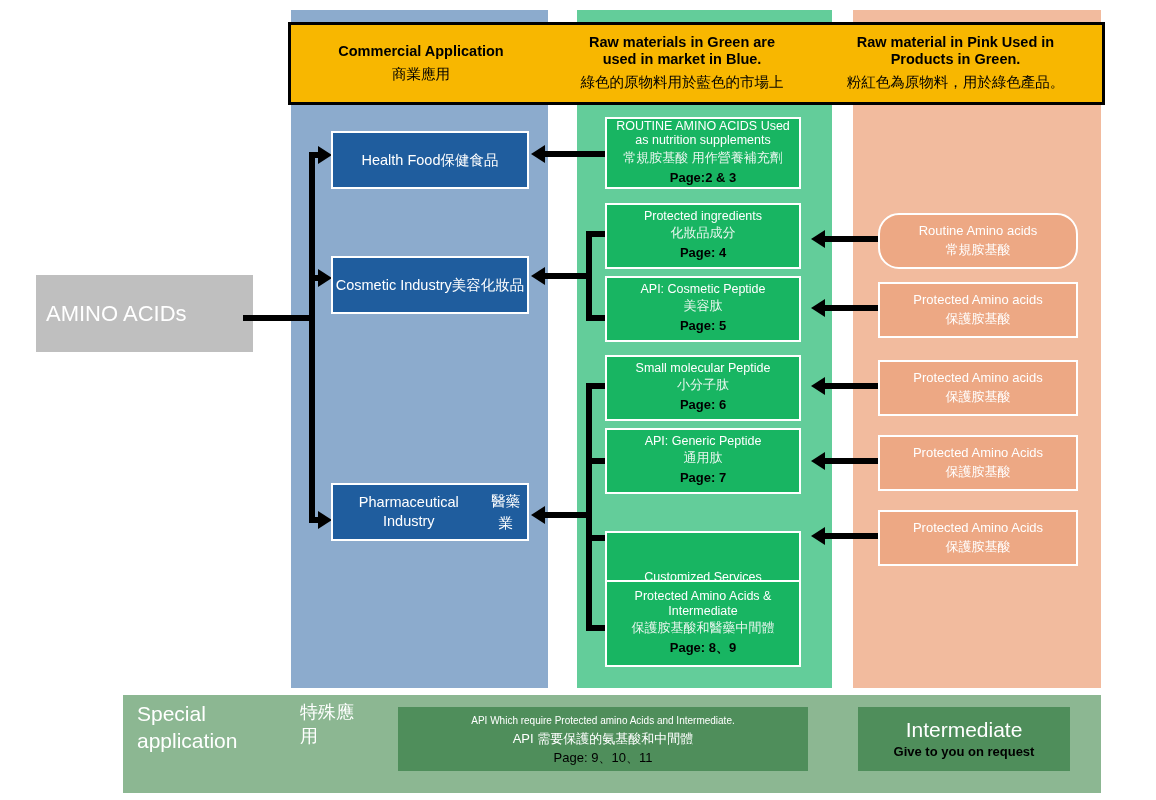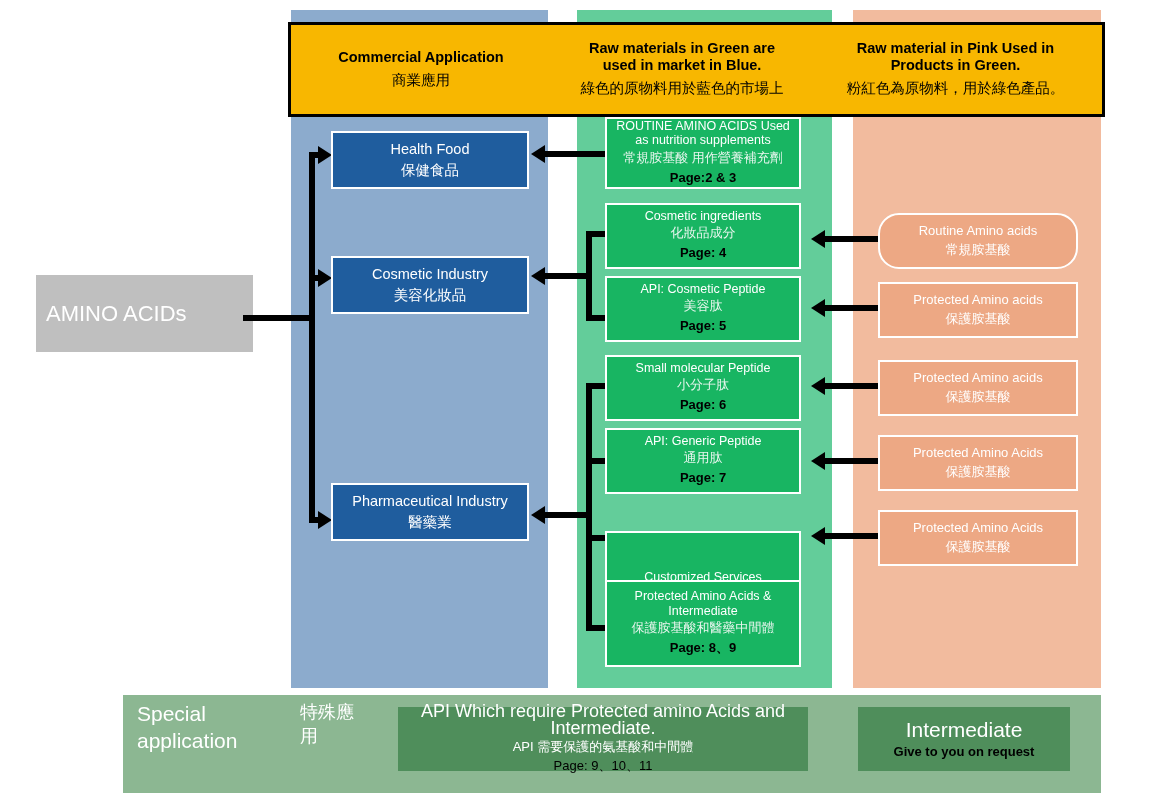--- a/index.html
+++ b/index.html
@@ -10,21 +10,21 @@
   }
 
   
   .band{position:absolute;top:10px;height:678px;}
   #band-blue  {left:291px;width:257px;background:#8cabcd;}
   #band-green {left:577px;width:255px;background:#63cd9a;}
   #band-pink  {left:853px;width:248px;background:#f2bb9e;}
 
   
   #header-banner{
-    position:absolute;left:288px;top:22px;width:817px;height:95px;
+    position:absolute;left:288px;top:22px;width:817px;height:83px;
     background:#f8b700;border:3px solid #000;display:flex;
     box-sizing:border-box;
   }
   .hdr-cell{flex:0 0 auto;display:flex;flex-direction:column;
     align-items:center;justify-content:center;color:#000;text-align:center;}
   #hdr-commercial{width:260px;}
   #hdr-green{width:262px;}
   #hdr-pink{width:285px;}
   .hdr-en{font-weight:bold;font-size:14.5px;line-height:17px;}
   .hdr-zh{font-size:14.5px;line-height:21px;margin-top:4px;}
@@ -35,21 +35,21 @@
     background:#bfbfbf;color:#fff;display:flex;flex-direction:column;
     align-items:flex-start;justify-content:center;padding-left:10px;
   }
   #amino-en{font-size:22px;line-height:27px;}
   #amino-zh{font-size:22px;line-height:30px;}
 
   
   .market-box{
     position:absolute;left:331px;width:194px;
     background:#1f5d9e;border:2px solid #ffffff;color:#ffffff;
-    display:flex;flex-direction:column;align-items:center;justify-content:center;
+    display:flex;flex-direction:row;align-items:center;justify-content:center;
     text-align:center;
   }
   .market-en{font-size:14.5px;line-height:19px;}
   .market-zh{font-size:14.5px;line-height:22px;}
   #market-0{top:131px;height:54px;}
   #market-1{top:256px;height:54px;}
   #market-2{top:483px;height:54px;}
 
   
   .product-box{
@@ -93,21 +93,21 @@
     position:absolute;left:137px;top:700px;width:230px;height:70px;
     color:#ffffff;display:flex;flex-direction:row;justify-content:center;
   }
   #special-en{font-size:21px;line-height:27px;}
   #special-zh{font-size:18px;line-height:24px;}
   #special-api-box{
     position:absolute;left:398px;top:707px;width:410px;height:64px;
     background:#4f8e5b;color:#ffffff;display:flex;flex-direction:column;
     align-items:center;justify-content:center;text-align:center;
   }
-  #special-api-box .sa-en{font-size:18px;line-height:17px;}
+  #special-api-box .sa-en{font-size:10px;line-height:17px;}
   #special-api-box .sa-zh{font-size:13px;line-height:19px;}
   #special-api-box .sa-page{font-size:13px;line-height:19px;color:#000;font-weight:normal;}
   #intermediate-box{
     position:absolute;left:858px;top:707px;width:212px;height:64px;
     background:#4f8e5b;color:#ffffff;display:flex;flex-direction:column;
     align-items:center;justify-content:center;text-align:center;
   }
   #int-title{font-size:21px;line-height:26px;}
   #int-sub{font-size:13px;line-height:18px;color:#000;font-weight:bold;}
 
@@ -187,21 +187,21 @@
 <div class="ln" style="left:545px;top:512px;width:45px;height:6px;"></div>
 <div class="arrow-l" style="left:531px;top:506px;"></div>
 
 <div class="product-box" id="product-0">
   <div class="prod-en">ROUTINE AMINO ACIDS Used</div>
   <div class="prod-en">as nutrition supplements</div>
   <div class="prod-zh">常規胺基酸 用作營養補充劑</div>
   <div class="prod-page">Page:2 &amp; 3</div>
 </div>
 <div class="product-box" id="product-1">
-  <div class="prod-en">Cosmetic ingredients</div>
+  <div class="prod-en">Protected ingredients</div>
   <div class="prod-zh">化妝品成分</div>
   <div class="prod-page">Page: 4</div>
 </div>
 <div class="product-box" id="product-2">
   <div class="prod-en">API: Cosmetic Peptide</div>
   <div class="prod-zh">美容肽</div>
   <div class="prod-page">Page: 5</div>
 </div>
 <div class="product-box" id="product-3">
   <div class="prod-en">Small molecular Peptide</div>

